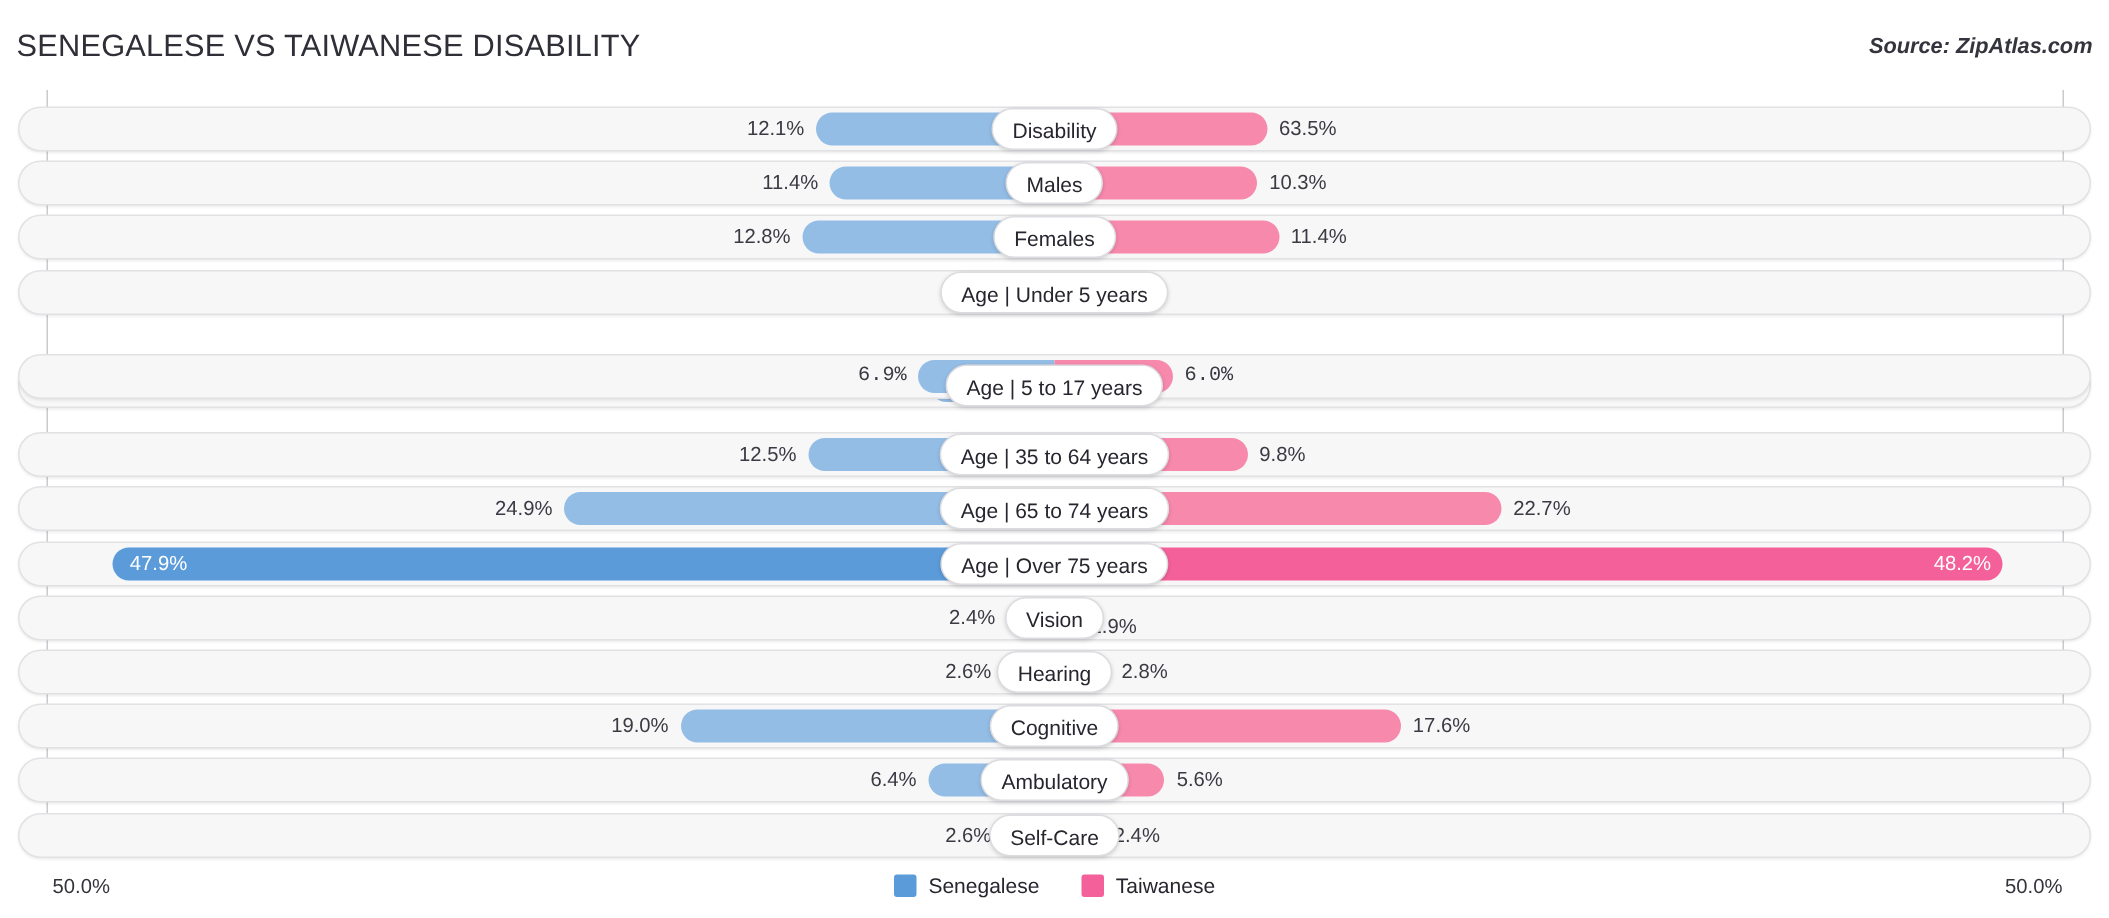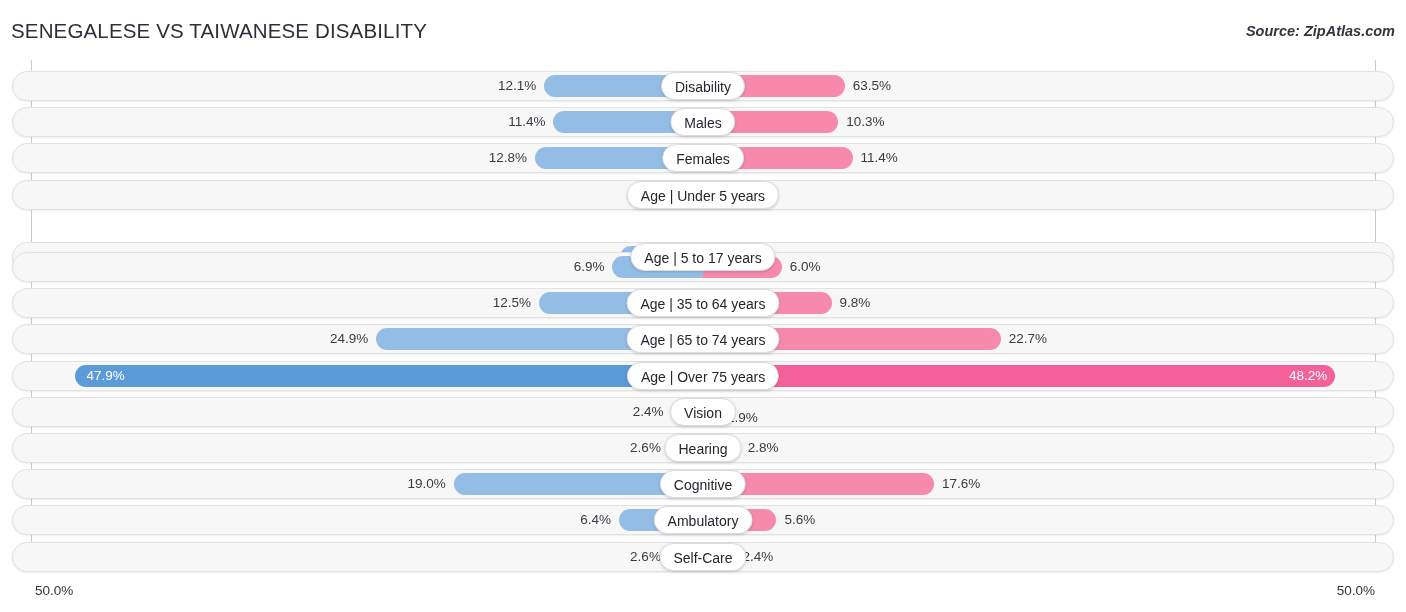--- a/index.html
+++ b/index.html
@@ -218,21 +218,21 @@
         <div class="pill" style="left: 691px;">Age | Under 5 years</div>
       </div>
       <div class="row" style="top: 155.8px; margin-top: 26px;">
         <div class="track"></div>
         <div class="bar bar-left" style="left: 608.344px; width: 82.656px;"></div>
         <div class="bar bar-right" style="left: 691px; width: 64.288px;"></div>
         <div class="val val-left" style="right: 781.656px;">6.3%</div>
         <div class="val val-right" style="left: 763.288px;">4.9%</div>
         <div class="pill" style="left: 691px;">Age | 5 to 17 years</div>
       </div>
-      <div class="row" style="top: 192px;">
+      <div class="row" style="top: 176px; font-family: Liberation Mono, monospace;">
         <div class="track"></div>
         <div class="bar bar-left" style="left: 600.472px; width: 90.528px;"></div>
         <div class="bar bar-right" style="left: 691px; width: 78.72px;"></div>
         <div class="val val-left" style="right: 789.528px;">6.9%</div>
         <div class="val val-right" style="left: 777.72px;">6.0%</div>
       </div>
       <div class="row" style="top: 228.2px;">
         <div class="track"></div>
         <div class="bar bar-left" style="left: 527px; width: 164px;"></div>
         <div class="bar bar-right" style="left: 691px; width: 128.576px;"></div>
@@ -295,13 +295,23 @@
         <div class="val val-left" style="right: 733.112px;">2.6%</div>
         <div class="val val-right" style="left: 730.488px;">2.4%</div>
         <div class="pill" style="left: 691px;">Self-Care</div>
       </div>
     </div>
 </div>
 
 <div id="footer">
   <div class="axis-label" id="axis-left">50.0%</div>
   <div class="axis-label" id="axis-right">50.0%</div>
+  <div id="legend">
+      <div class="legend-item">
+        <span class="swatch" style="background: rgb(91, 155, 217);"></span>
+        <span>Senegalese</span>
+      </div>
+      <div class="legend-item">
+        <span class="swatch" style="background: rgb(244, 96, 154);"></span>
+        <span>Taiwanese</span>
+      </div>
+    </div>
 </div>
 
 </body></html>

